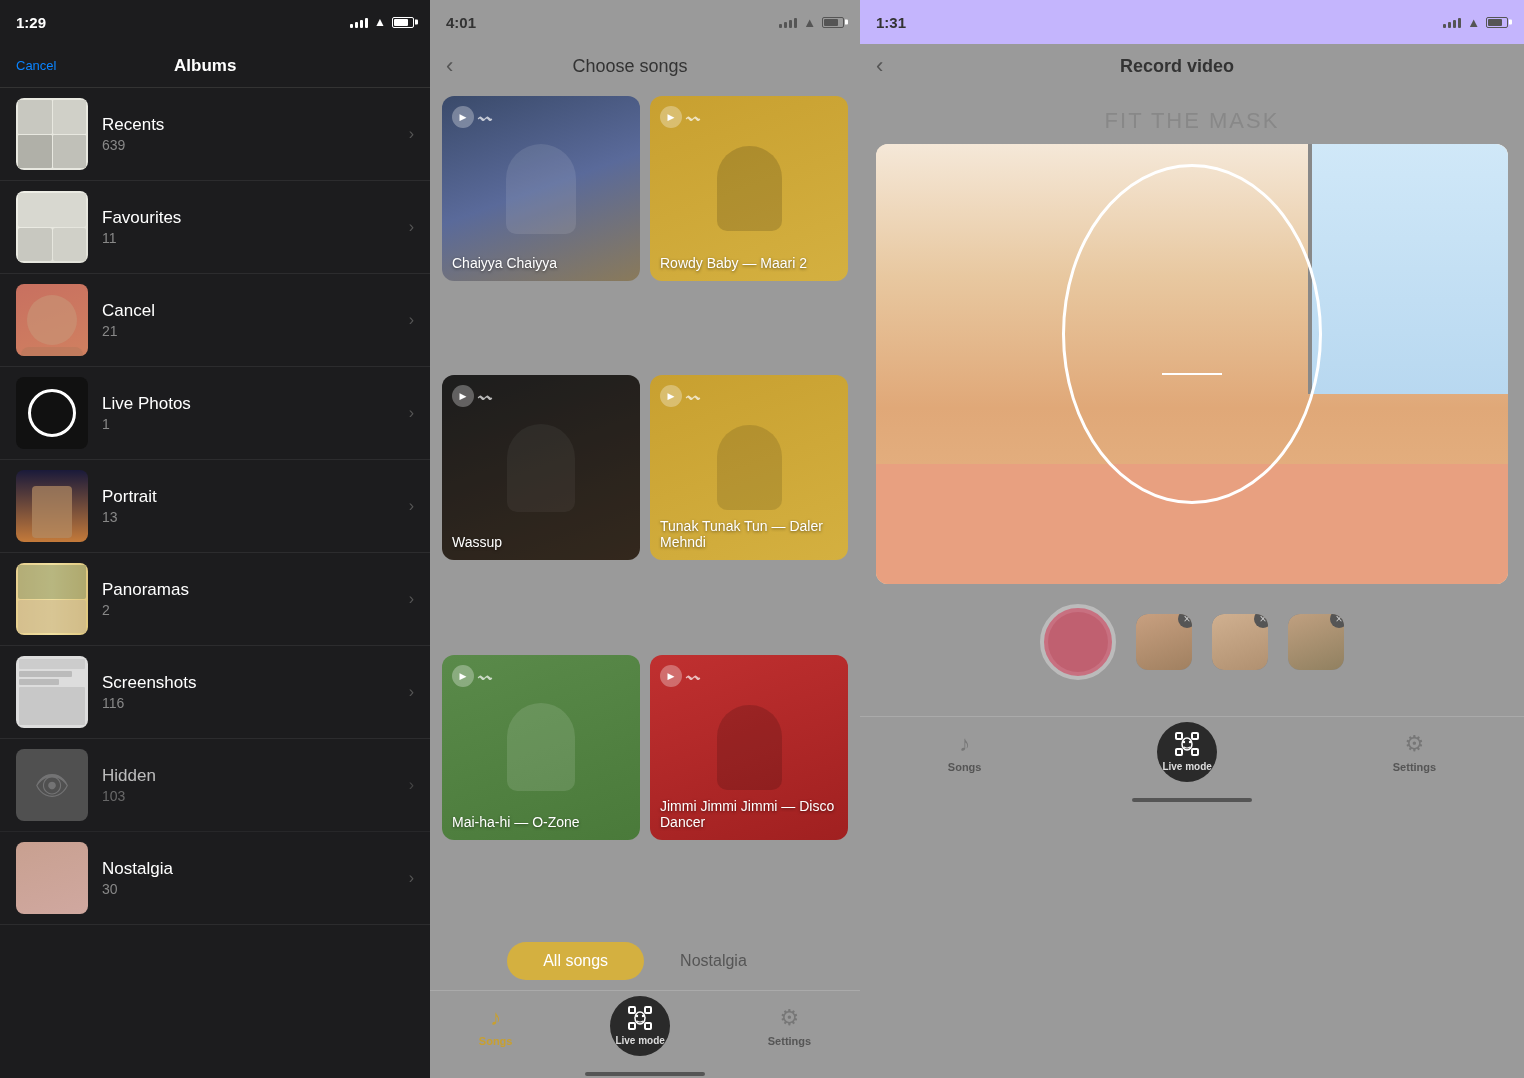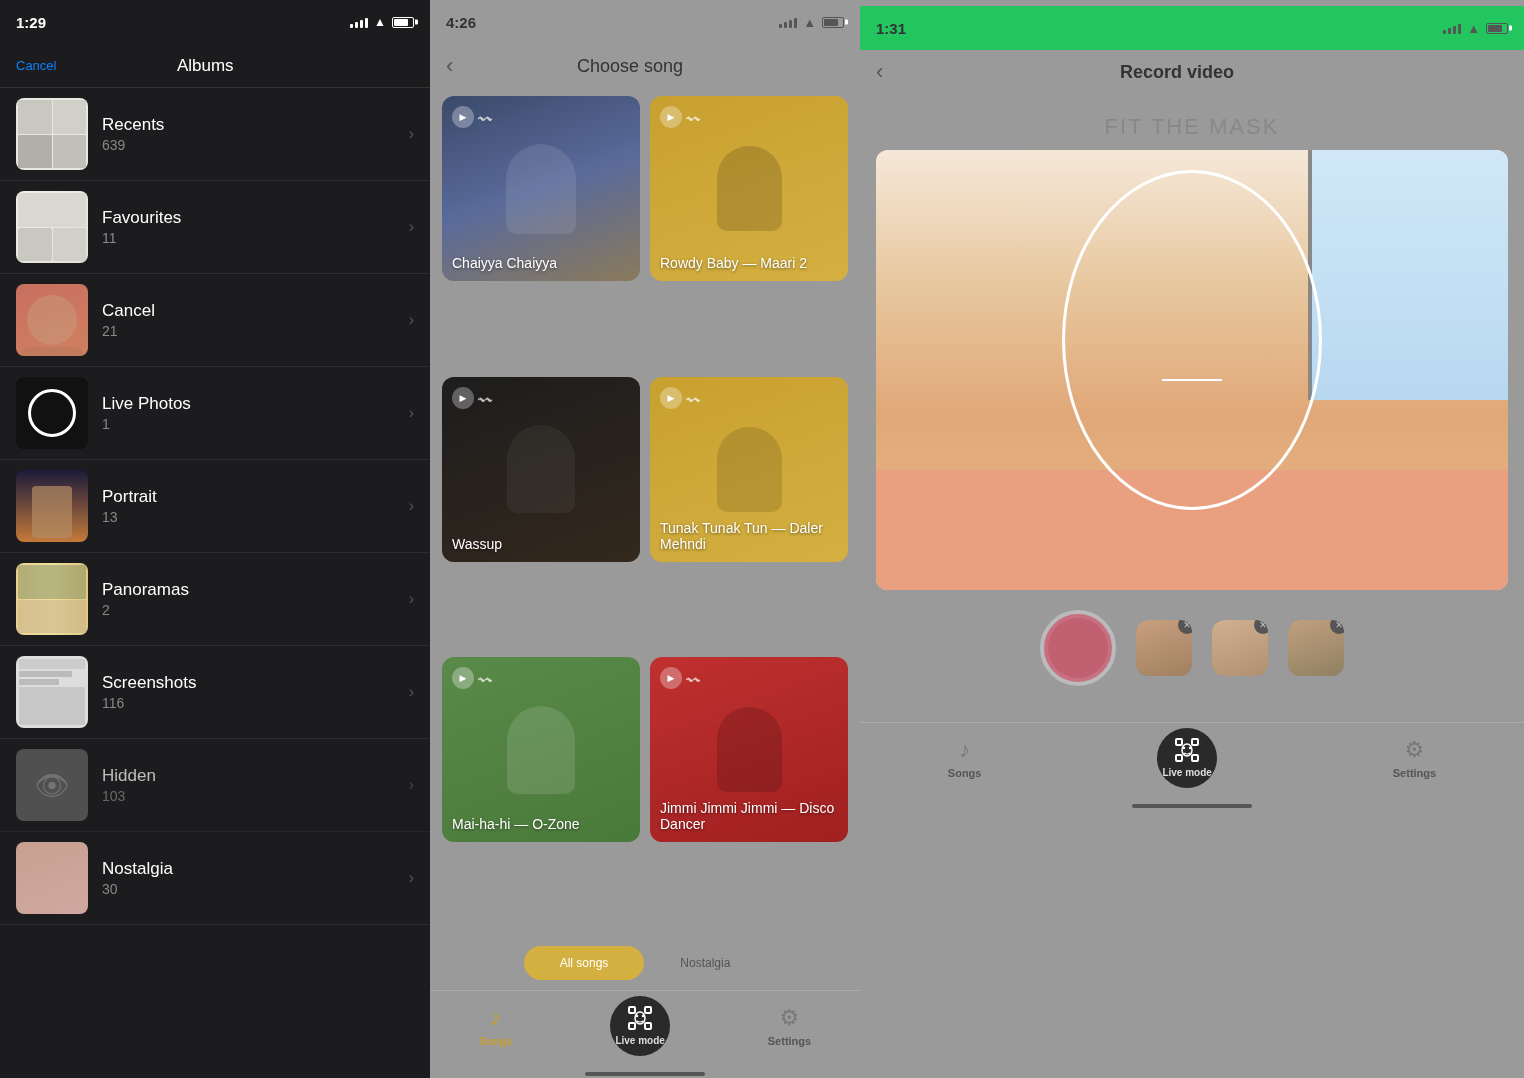--- a/index.html
+++ b/index.html
@@ -52,21 +52,21 @@
       background: #1c1c1e;
       border-bottom: 1px solid #333;
     }
     .nav-cancel {
       color: #0a84ff;
       font-size: 13px;
     }
     .nav-title {
       color: #fff;
       font-size: 17px;
-      font-weight: 400;
+      font-weight: 700;
     }
     .nav-spacer { width: 60px; }
 
     .albums-list {
       flex: 1;
       overflow-y: auto;
       background: #1c1c1e;
     }
     .album-item {
       display: flex;
@@ -217,21 +217,21 @@
     .tab-filter {
       display: flex;
       justify-content: center;
       gap: 0;
       padding: 10px 16px;
       background: #9a9a9a;
     }
     .filter-btn {
       padding: 10px 36px;
       border: none;
-      font-size: 12px;
+      font-size: 16px;
       cursor: pointer;
       border-radius: 22px;
     }
     .filter-btn.active {
       background: #d4b040;
       color: #fff;
     }
     .filter-btn.inactive {
       background: transparent;
       color: #555;
@@ -289,22 +289,21 @@
     
     .panel-record {
       width: 664px;
       height: 1078px;
       background: #9a9a9a;
       display: flex;
       flex-direction: column;
       flex-shrink: 0;
     }
     .panel-record .status-bar {
-      background: #22c55e;
-      margin-top: 6px;
+      background: #c4b5fd;
     }
     .panel-record .nav-bar {
       background: #9a9a9a;
       border-bottom: none;
     }
     .panel-record .nav-title {
       color: #333;
       font-size: 18px;
       font-weight: 700;
     }
@@ -661,37 +660,37 @@
         <div class="album-name">Nostalgia</div>
         <div class="album-count">30</div>
       </div>
       <span class="album-chevron">›</span>
     </div>
   </div>
 </div>
 
 <div class="panel-songs">
   <div class="status-bar">
-    <span class="status-time light-status">4:26</span>
+    <span class="status-time light-status">4:01</span>
     <div class="status-icons">
       <div class="signal-bars">
         <div class="signal-bar" style="height:4px;background:#555;"></div>
         <div class="signal-bar" style="height:6px;background:#555;"></div>
         <div class="signal-bar" style="height:8px;background:#555;"></div>
         <div class="signal-bar" style="height:10px;background:#555;"></div>
       </div>
       <span style="font-size:13px;color:#555;">▲</span>
       <div class="battery-icon" style="border-color:#555;">
         <div class="battery-fill" style="background:#555;"></div>
       </div>
     </div>
   </div>
   <div class="nav-bar">
     <span class="nav-back">‹</span>
-    <span class="nav-title">Choose song</span>
+    <span class="nav-title">Choose songs</span>
     <div class="nav-spacer"></div>
   </div>
 
   <div class="songs-grid">
 
     <div class="song-card chaiyya">
       <div class="song-play-icon">
         <div class="play-btn">▶</div>
         <span class="wave-icon">〰</span>
       </div>

